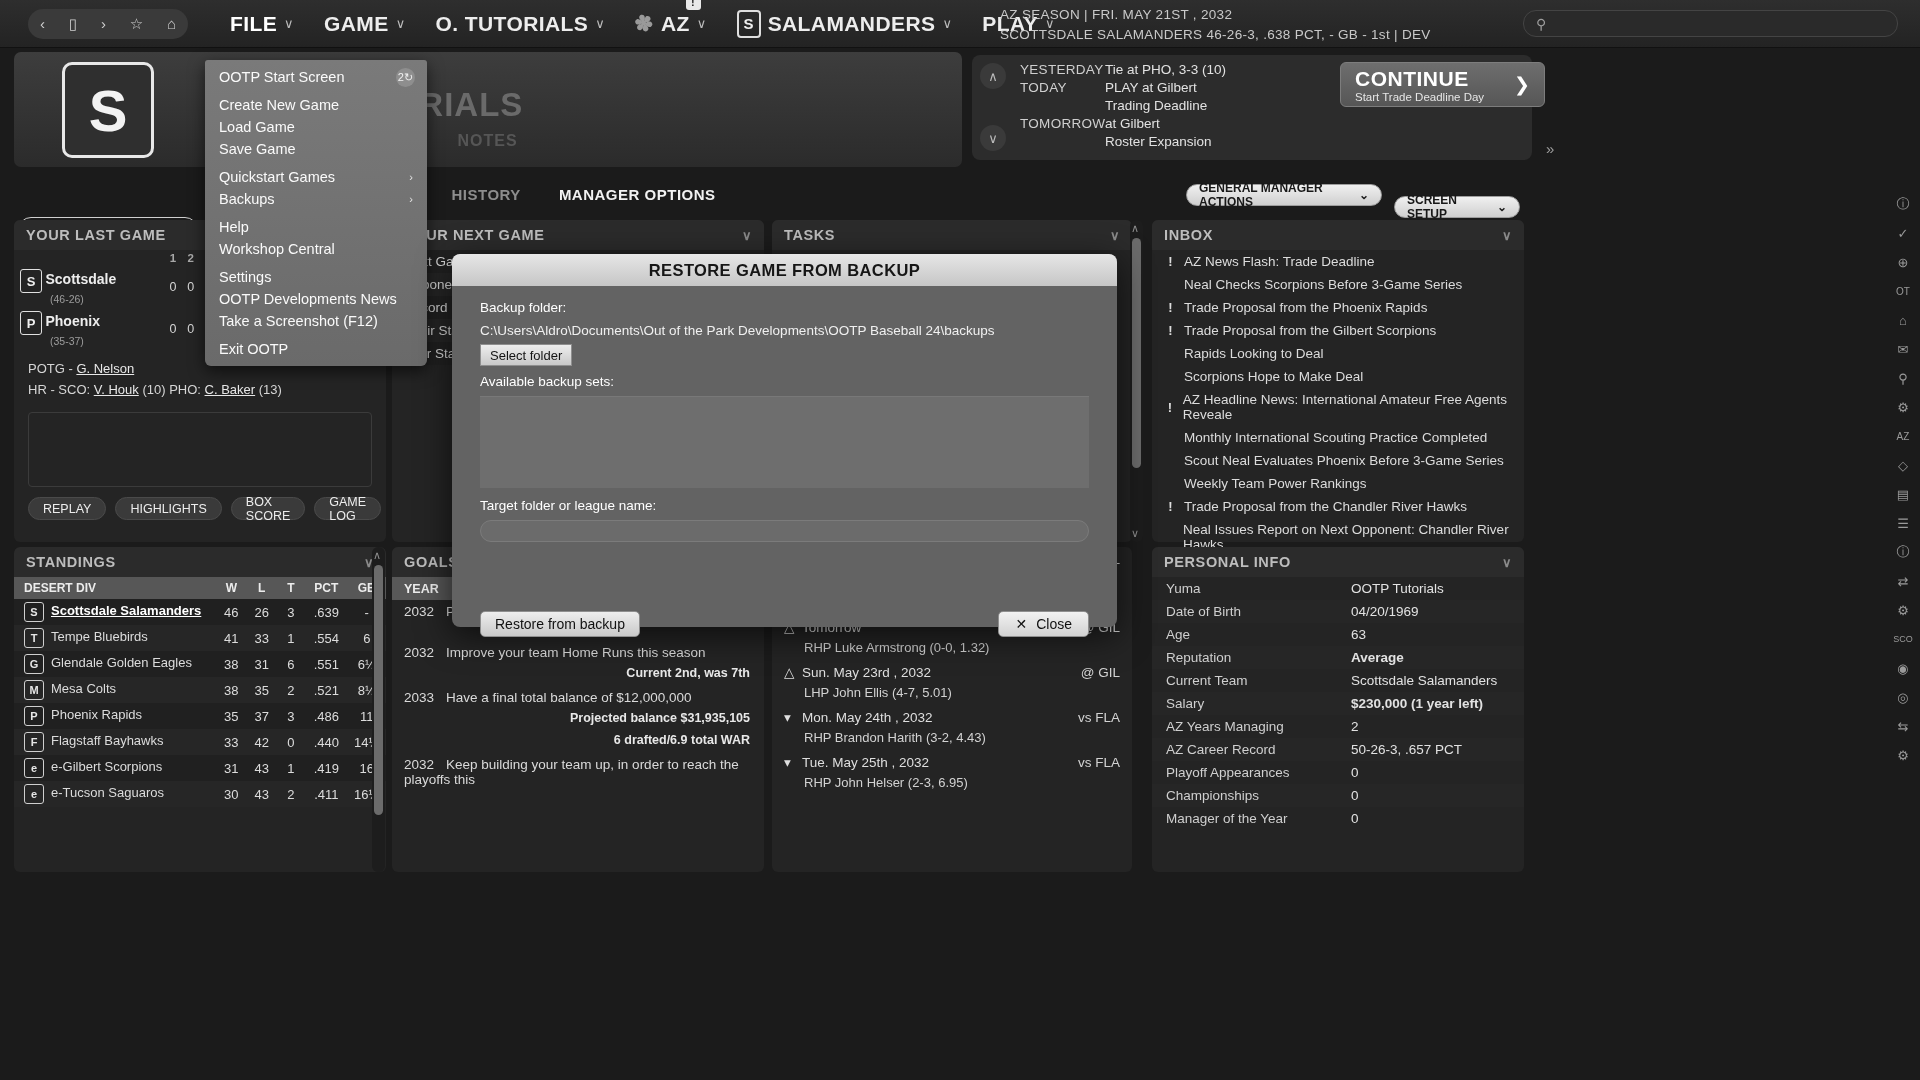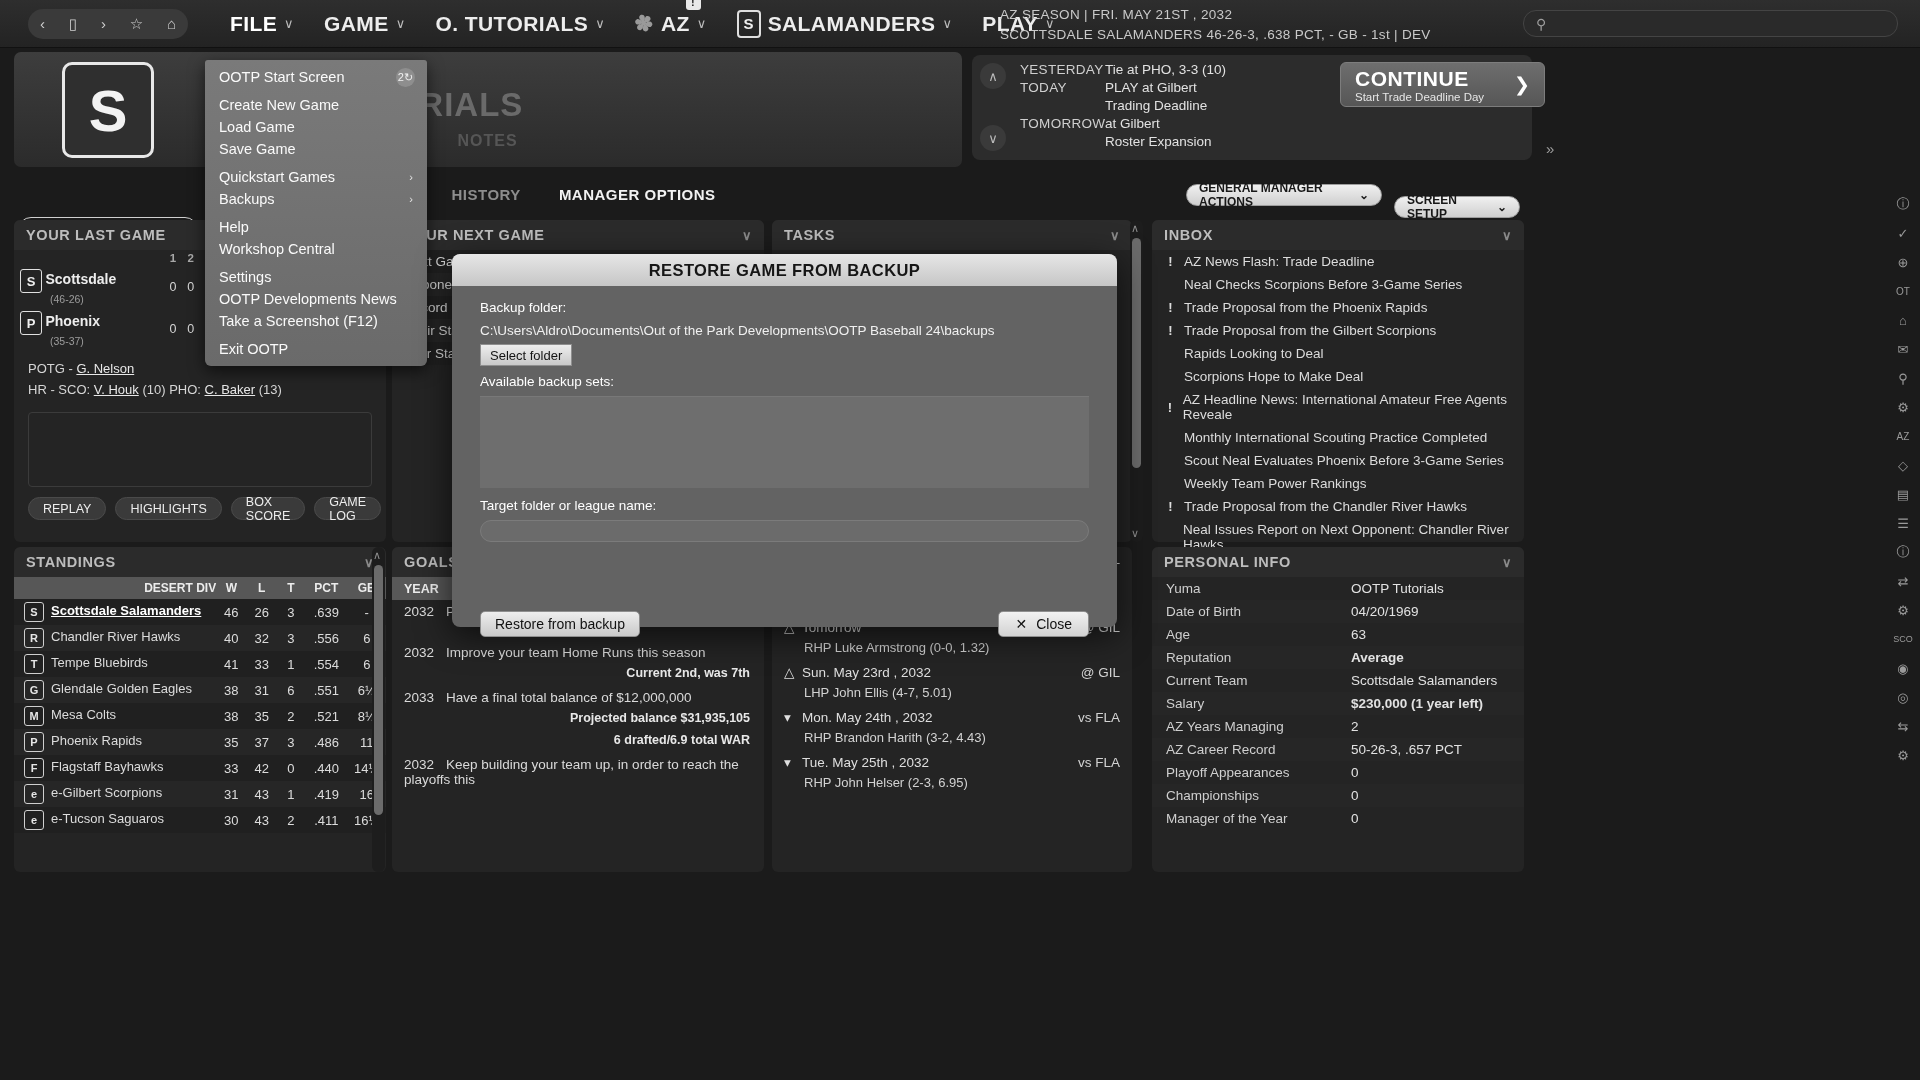--- a/index.html
+++ b/index.html
@@ -174,21 +174,21 @@
   .drow{ display:flex; font-size:13.5px; height:23px; align-items:center; padding:0 12px; }
   .drow:nth-child(odd){ background:#262626; }
   .drow:nth-child(even){ background:#212121; }
   .hdrrow{ background:#585858 !important; color:#ececec; font-size:12.5px; font-weight:bold; }
 
   .stbl{ width:100%; border-collapse:collapse; font-size:13px; }
   .stbl th{
     background:#575757; color:#ececec; font-size:12px; font-weight:bold;
     text-align:center; padding:4px 0;
   }
-  .stbl th.l{ text-align:right; padding-left:10px; }
+  .stbl th.l{ text-align:left; padding-left:10px; }
   .stbl td{ padding:3px 0; text-align:center; color:#dcdcdc; }
   .stbl td.l{ text-align:left; padding-left:10px; }
   .stbl tr:nth-child(odd) td{ background:#262626; }
   .stbl tr:nth-child(even) td{ background:#202020; }
   .teamlogo{
     display:inline-block;width:20px;height:20px;border:1.3px solid #cfcfcf;
     border-radius:3px;font-size:11px;line-height:18px;text-align:center;
     color:#e6e6e6;margin-right:7px;vertical-align:middle;font-weight:bold;
   }
   .me{ font-weight:bold; text-decoration:underline; color:#fff; }
@@ -493,28 +493,20 @@
       </tr>
       <tr>
             <td class="l"><span class="teamlogo">S</span><span class="me">Scottsdale Salamanders</span></td>
             <td>46</td>
             <td>26</td>
             <td>3</td>
             <td>.639</td>
             <td>-</td>
           </tr>
       <tr>
-            <td class="l"><span class="teamlogo">R</span><span>Chandler River Hawks</span></td>
-            <td>40</td>
-            <td>32</td>
-            <td>3</td>
-            <td>.556</td>
-            <td>6</td>
-          </tr>
-      <tr>
             <td class="l"><span class="teamlogo">T</span><span>Tempe Bluebirds</span></td>
             <td>41</td>
             <td>33</td>
             <td>1</td>
             <td>.554</td>
             <td>6</td>
           </tr>
       <tr>
             <td class="l"><span class="teamlogo">G</span><span>Glendale Golden Eagles</span></td>
             <td>38</td>

